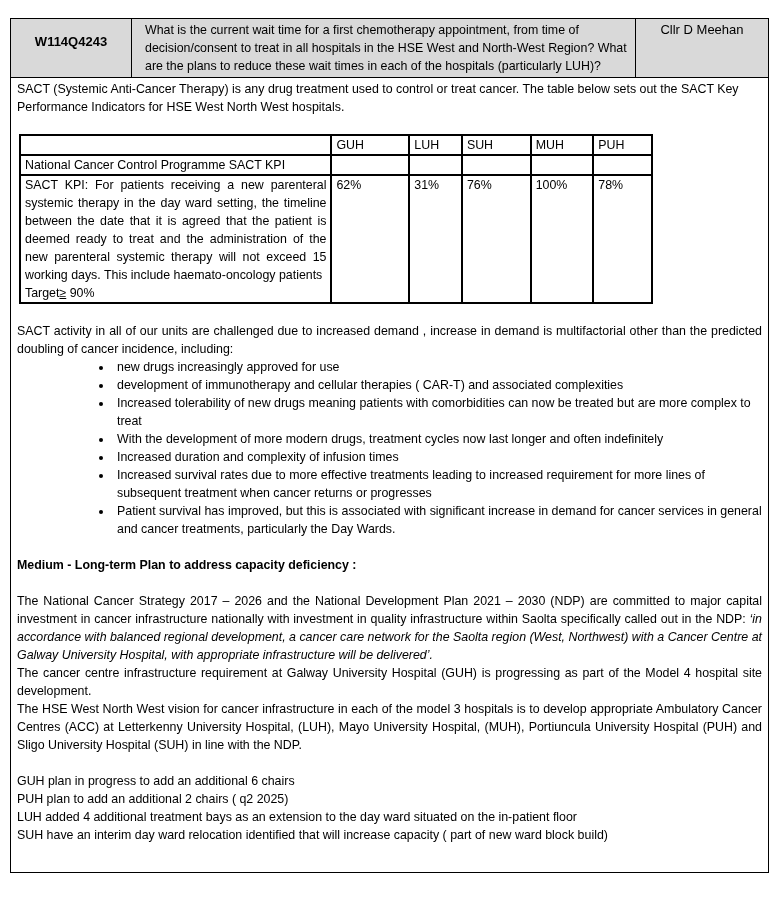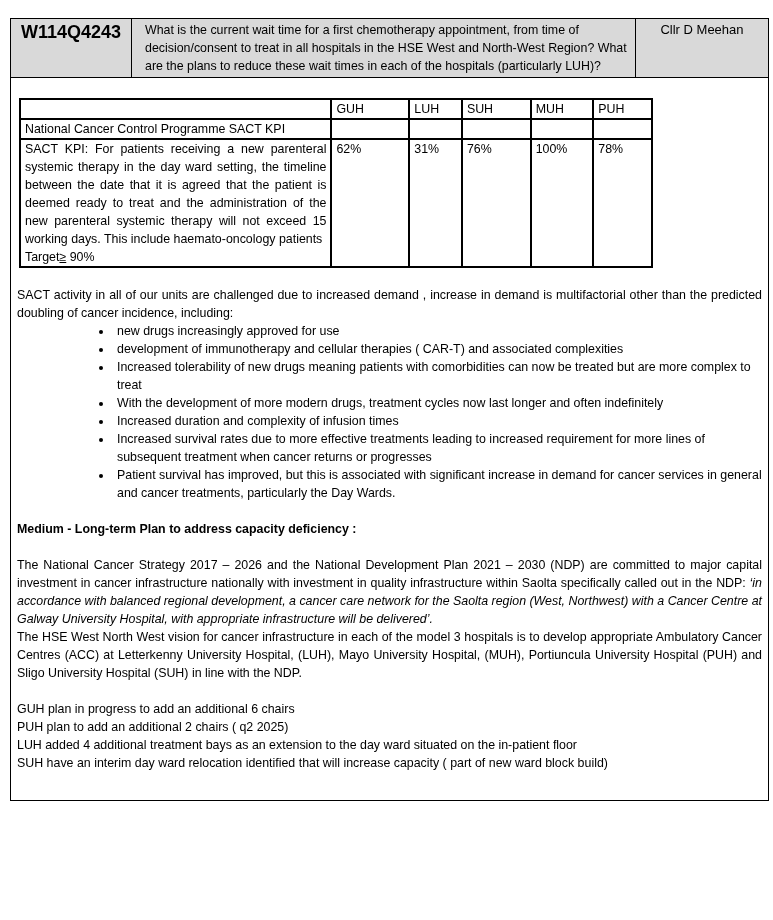--- a/index.html
+++ b/index.html
@@ -5,21 +5,21 @@
   html, body { margin: 0; padding: 0; background: #ffffff; }
   body {
     width: 773px; height: 920px; position: relative; overflow: hidden;
     font-family: "Liberation Sans", sans-serif; color: #000; font-size: 12.4px;
   }
   .outer {
     position: absolute; left: 10px; top: 18px; width: 757px;
     border: 1px solid #000;
   }
   .hdr { display: flex; background: #d9d9d9; border-bottom: 1px solid #000; }
-  .hdr .ref { width: 112px; border-right: 1px solid #000; font-weight: bold; text-align: center; padding: 3px 4px; font-size: 18px; }
+  .hdr .ref { width: 112px; border-right: 1px solid #000; font-weight: bold; text-align: center; padding: 15px 4px; font-size: 13px; }
   .hdr .q { width: 485px; border-right: 1px solid #000; padding: 2px 5px; line-height: 18px; margin-left: 8px; }
   .hdr .who { flex: 1; font-weight: normal; text-align: center; padding: 3px 4px; font-size: 13px; }
   .body { padding: 2px 6px 28px 6px; line-height: 18px; }
   .body p { margin: 0; }
   .just { text-align: justify; }
   .kpi {
     border-collapse: collapse; margin: 18px 0 18px 2px; width: 634px;
   }
   .kpi td { border: 2px solid #000; padding: 0 4px; vertical-align: top; line-height: 18px; }
   .kpi td.lbl { width: 298px; text-align: justify; margin-left: 32px; }
@@ -36,20 +36,21 @@
 <body>
 
 <div class="outer">
   <div class="hdr">
     <div class="ref">W114Q4243</div>
     <div class="q">What is the current wait time for a first chemotherapy appointment, from time of decision/consent to treat in all hospitals in the HSE West and North-West Region? What are the plans to reduce these wait times in each of the hospitals (particularly LUH)?</div>
     <div class="who">Cllr D Meehan</div>
   </div>
 
   <div class="body">
+    <p>SACT (Systemic Anti-Cancer Therapy) is any drug treatment used to control or treat cancer. The table below sets out the SACT Key Performance Indicators for HSE West North West hospitals.</p>
 
     <table class="kpi">
       <tbody>
           <tr>
         <td class="lbl"></td>
         <td class="c1">GUH</td>
         <td class="c2">LUH</td>
         <td class="c3">SUH</td>
         <td class="c4">MUH</td>
         <td class="c5">PUH</td>
@@ -83,20 +84,21 @@
       <li>Increased tolerability of new drugs meaning patients with comorbidities can now be treated but  are more complex to treat</li>
       <li>With the development of more modern drugs, treatment cycles now last longer and often indefinitely</li>
       <li>Increased duration and complexity of infusion times</li>
       <li>Increased survival rates due to more effective treatments leading to increased requirement for more lines of subsequent treatment when cancer returns or progresses</li>
       <li>Patient survival has improved, but this is associated with significant increase in demand for cancer services in general and cancer treatments, particularly the Day Wards.</li>
     </ul>
     <div class="sp"></div>
     <p class="b">Medium - Long-term Plan to address capacity deficiency :</p>
     <div class="sp"></div>
     <p class="just"><span>The National Cancer Strategy 2017 – 2026 and the National Development Plan 2021 – 2030 (NDP) are committed to major capital investment in cancer infrastructure nationally with investment in quality infrastructure within Saolta specifically called out in the NDP: </span><span class="it">‘in accordance with balanced regional development, a cancer care network for the Saolta region (West, Northwest) with a Cancer Centre at Galway University Hospital, with appropriate infrastructure will be delivered’.</span></p>
+    <p class="just">The cancer centre infrastructure requirement at Galway University Hospital (GUH) is progressing as part of the Model 4 hospital site development.</p>
     <p class="just">The HSE West North West vision for cancer infrastructure in each of the model 3 hospitals is to develop appropriate Ambulatory Cancer Centres (ACC) at Letterkenny University Hospital, (LUH), Mayo University Hospital, (MUH),  Portiuncula University Hospital (PUH) and Sligo University Hospital (SUH) in line with the NDP.</p>
     <div class="sp"></div>
     <p>GUH plan in progress  to add an additional 6 chairs</p>
     <p>PUH plan to add an additional 2 chairs ( q2 2025)</p>
     <p>LUH added 4 additional treatment bays as an extension to the day ward situated on the in-patient floor</p>
     <p>SUH have an interim day ward relocation identified that will increase capacity ( part of new ward block build)</p>
   </div>
 </div>
 
 </body></html>

